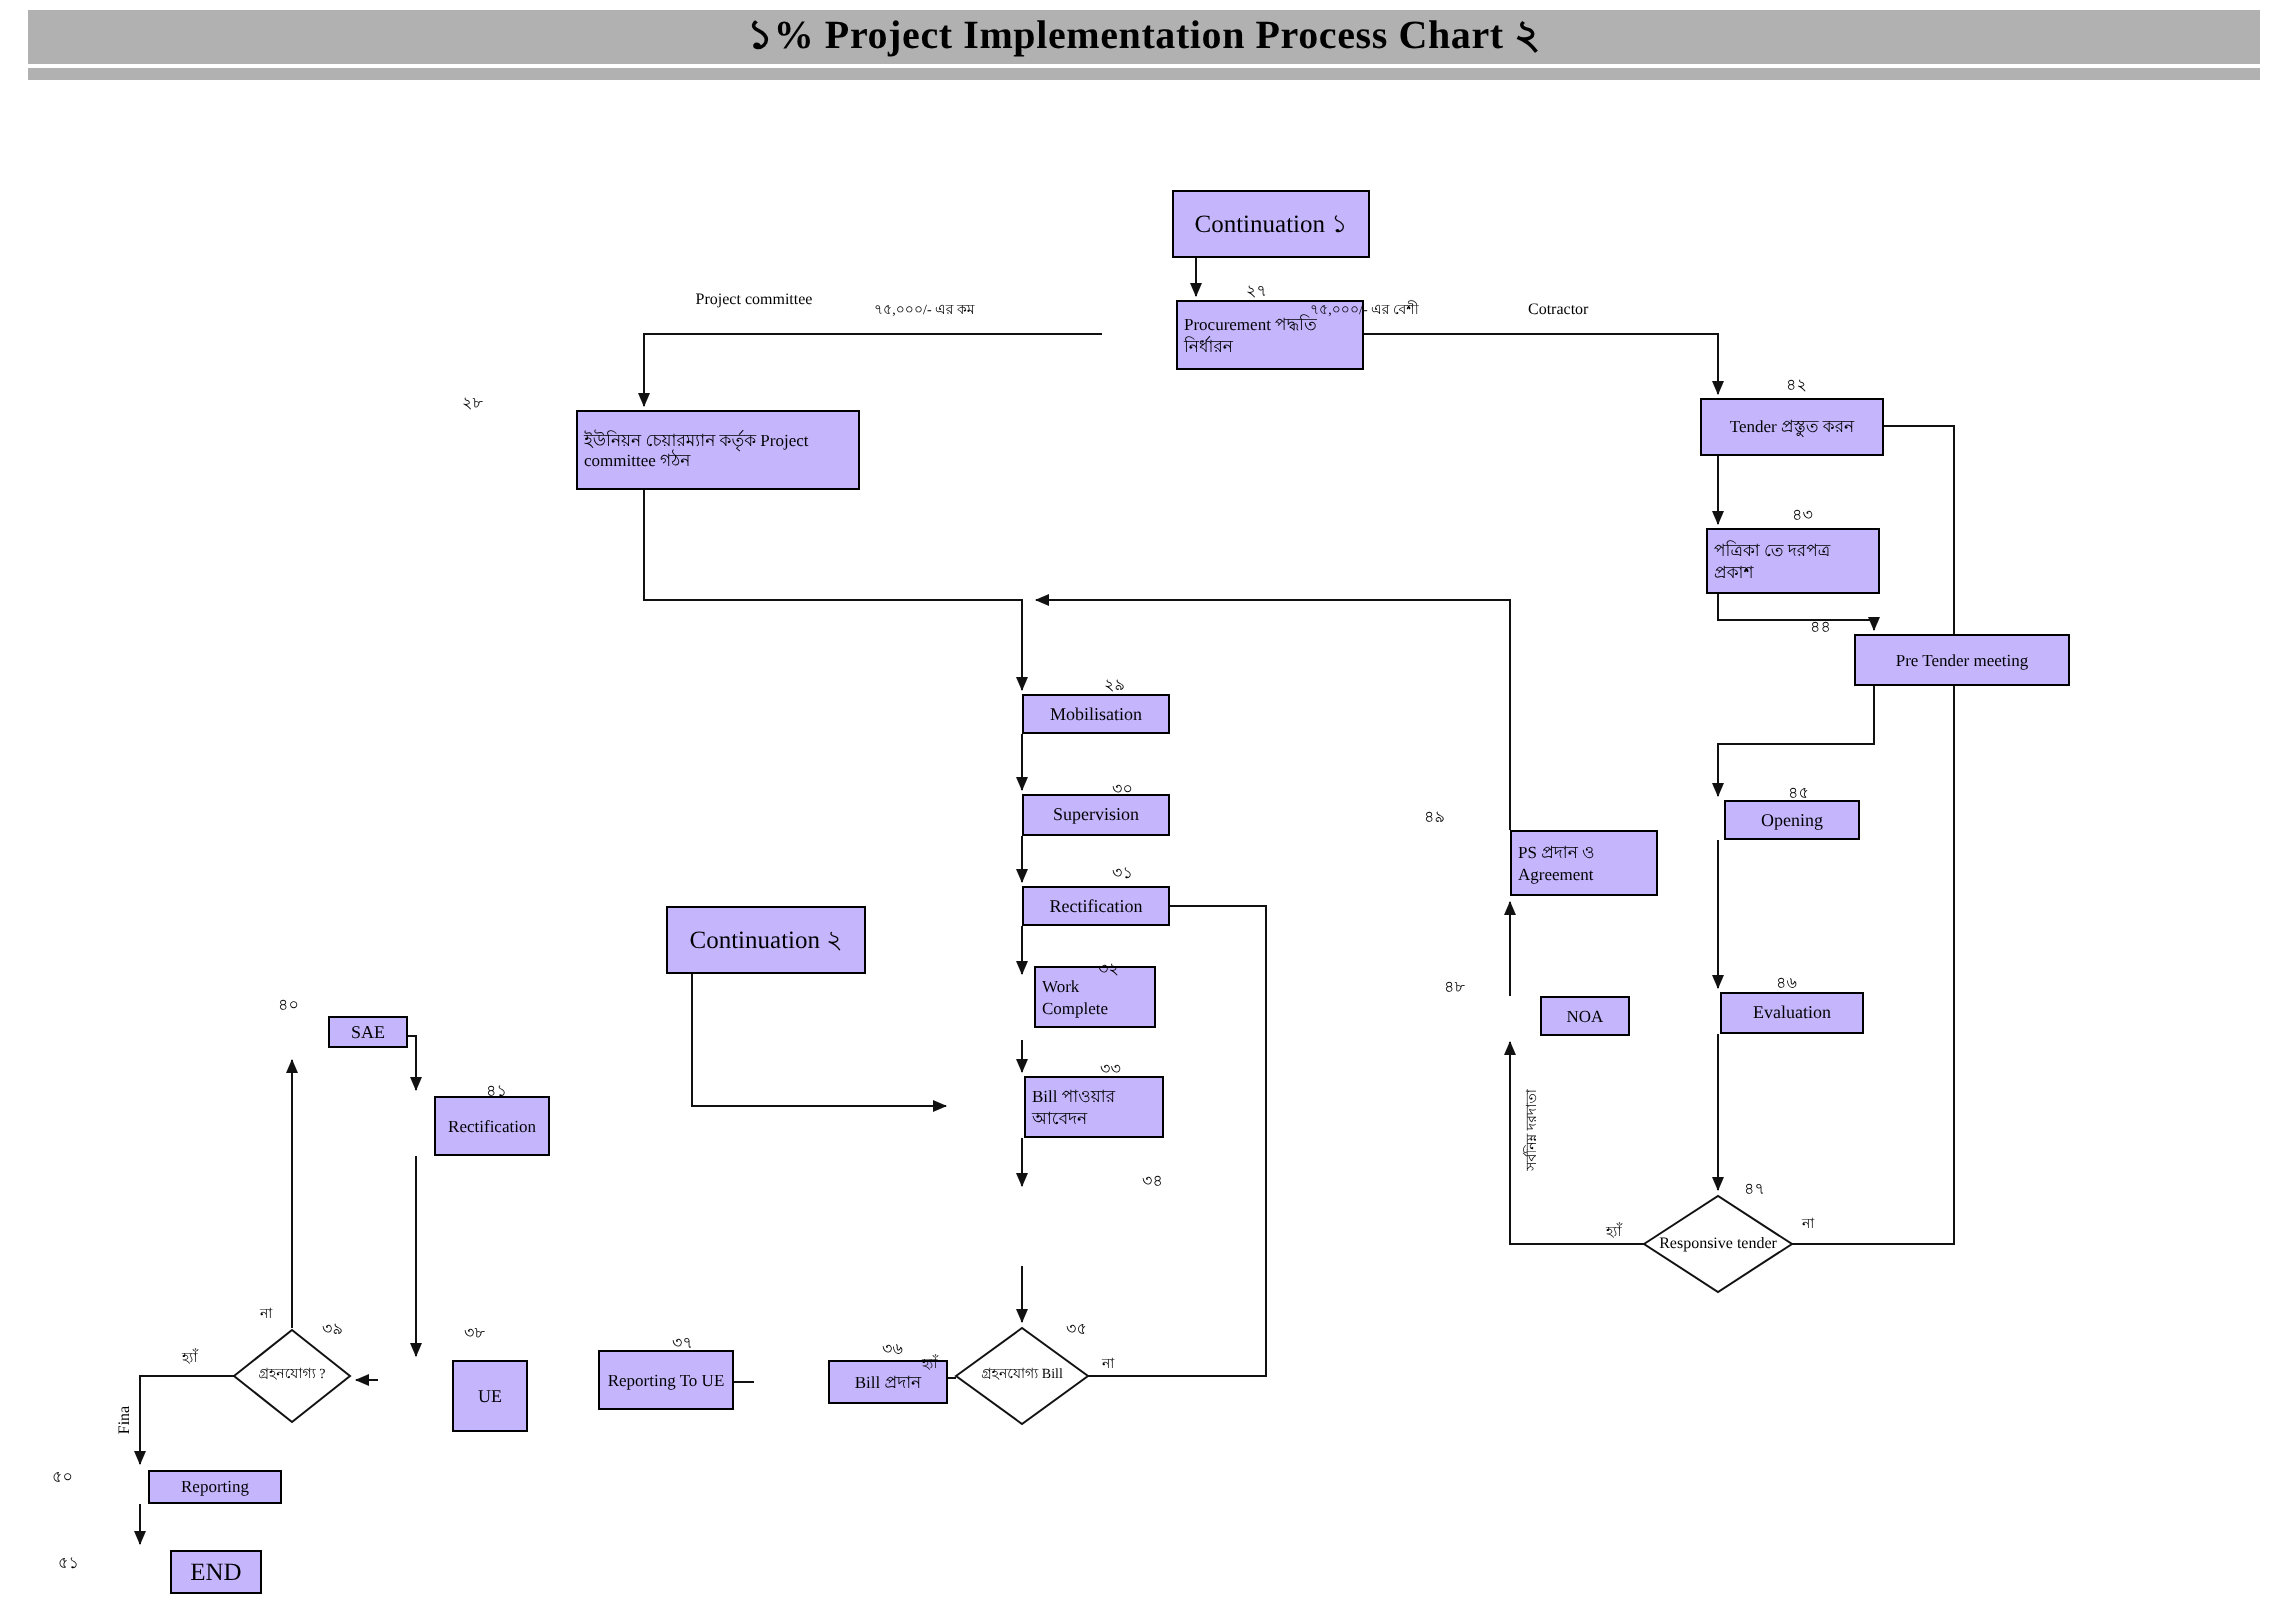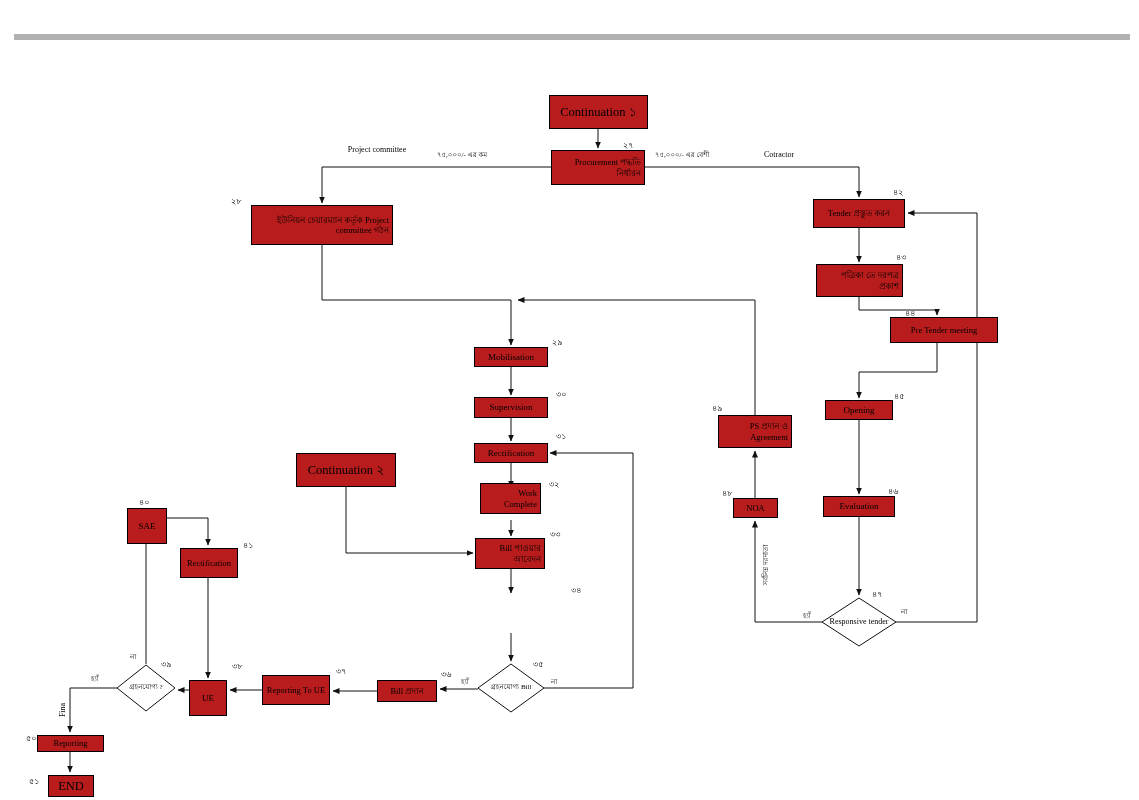--- a/index.html
+++ b/index.html
@@ -7,41 +7,44 @@
               font-family:"Liberation Serif", serif; color:#000; }
   .canvas { position:relative; width:1139px; height:800px; background:#fff; }
 
   .titlebar { position:absolute; left:14px; top:5px; width:1116px; height:27px;
               background:#b1b1b1; display:flex; align-items:center; justify-content:center; }
   .titlebar span { font-size:20px; font-weight:bold; letter-spacing:.3px; }
   .titlebar2 { position:absolute; left:14px; top:34px; width:1116px; height:6px; background:#b1b1b1; }
 
   svg.wires { position:absolute; left:0; top:0; }
 
-  .node { position:absolute; border:1px solid #000; background:#b91c1c;
+  .node { position:absolute; border:1px solid #000; background:#c4b5fd;
           display:flex; align-items:center; justify-content:center;
-          text-align:right; font-size:9px; line-height:1.18; padding:1px 3px; }
+          text-align:left; font-size:9px; line-height:1.18; padding:1px 3px;margin-left:37px; }
   .sm   { font-size:8.5px; }
   .lg   { font-size:12.5px; }
   .brk  { word-break:break-all; }
 
   .num   { position:absolute; font-size:8px; font-family:"DejaVu Sans", sans-serif; }
   .elabel{ position:absolute; font-size:8px; text-align:center; line-height:1.15; }
   .tiny  { font-size:7px; white-space:nowrap; }
   .vlabel{ position:absolute; font-size:7px; white-space:nowrap;
            transform:translate(-50%,-50%) rotate(-90deg); }
   .dtext { position:absolute; display:flex; align-items:center; justify-content:center;
            text-align:right; font-size:7px; line-height:1.12; }
   .dtext.md { font-size:8px; }
 </style>
 </head>
 <body>
 
 <div class="canvas">
 
+  <div class="titlebar">
+    <span>১% Project Implementation Process Chart ২</span>
+  </div>
   <div class="titlebar2"></div>
 
   <svg class="wires" width="1139" height="800" viewBox="0 0 1139 800">
     <defs>
       <marker id="arr" viewBox="0 0 7 6" markerWidth="7" markerHeight="6" refX="6.5" refY="3" orient="auto" markerUnits="userSpaceOnUse">
         <path d="M0,0 L7,3 L0,6 Z" fill="#111"></path>
       </marker>
     </defs>
 
     <g fill="#fff" stroke="#111" stroke-width="1">
@@ -92,21 +95,21 @@
   <div class="node sm" style="left:890px;top:317px;width:108px;height:26px">Pre Tender meeting</div>
   <div class="node" style="left:474px;top:347px;width:74px;height:20px">Mobilisation</div>
   <div class="node" style="left:474px;top:397px;width:74px;height:21px">Supervision</div>
   <div class="node" style="left:474px;top:443px;width:74px;height:20px">Rectification</div>
   <div class="node lg" style="left:296px;top:453px;width:100px;height:34px">Continuation ২</div>
   <div class="node sm" style="left:480px;top:483px;width:61px;height:31px">Work Complete</div>
   <div class="node sm" style="left:475px;top:538px;width:70px;height:31px">Bill পাওয়ার আবেদন</div>
   <div class="node sm" style="left:377px;top:680px;width:60px;height:22px">Bill প্রদান</div>
   <div class="node sm" style="left:262px;top:675px;width:68px;height:30px">Reporting To UE</div>
   <div class="node" style="left:189px;top:680px;width:38px;height:36px">UE</div>
-  <div class="node" style="left:127px;top:508px;width:40px;height:36px">SAE</div>
+  <div class="node" style="left:127px;top:508px;width:40px;height:16px">SAE</div>
   <div class="node sm brk" style="left:180px;top:548px;width:58px;height:30px">Rectification</div>
   <div class="node sm" style="left:718px;top:415px;width:74px;height:33px">PS প্রদান ও Agreement</div>
   <div class="node sm" style="left:733px;top:498px;width:45px;height:20px">NOA</div>
   <div class="node" style="left:825px;top:400px;width:68px;height:20px">Opening</div>
   <div class="node" style="left:823px;top:496px;width:72px;height:21px">Evaluation</div>
   <div class="node sm" style="left:37px;top:735px;width:67px;height:17px">Reporting</div>
   <div class="node lg" style="left:48px;top:775px;width:46px;height:22px">END</div>
 
   <div class="dtext" style="left:481px;top:677px;width:60px;height:22px">গ্রহনযোগ্য Bill</div>
   <div class="dtext" style="left:121px;top:681px;width:50px;height:14px">গ্রহনযোগ্য ?</div>

